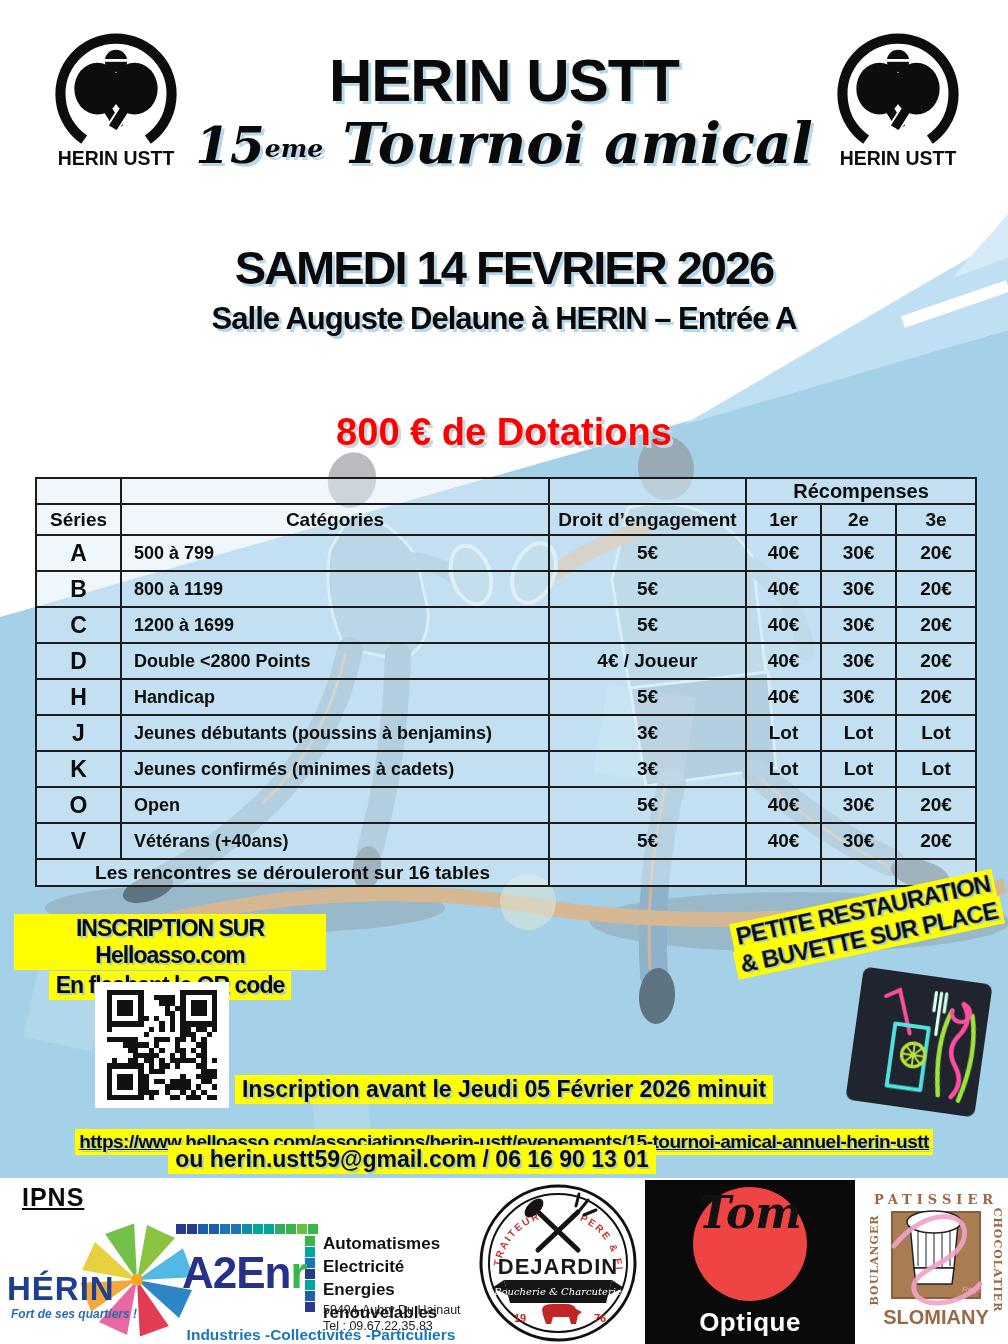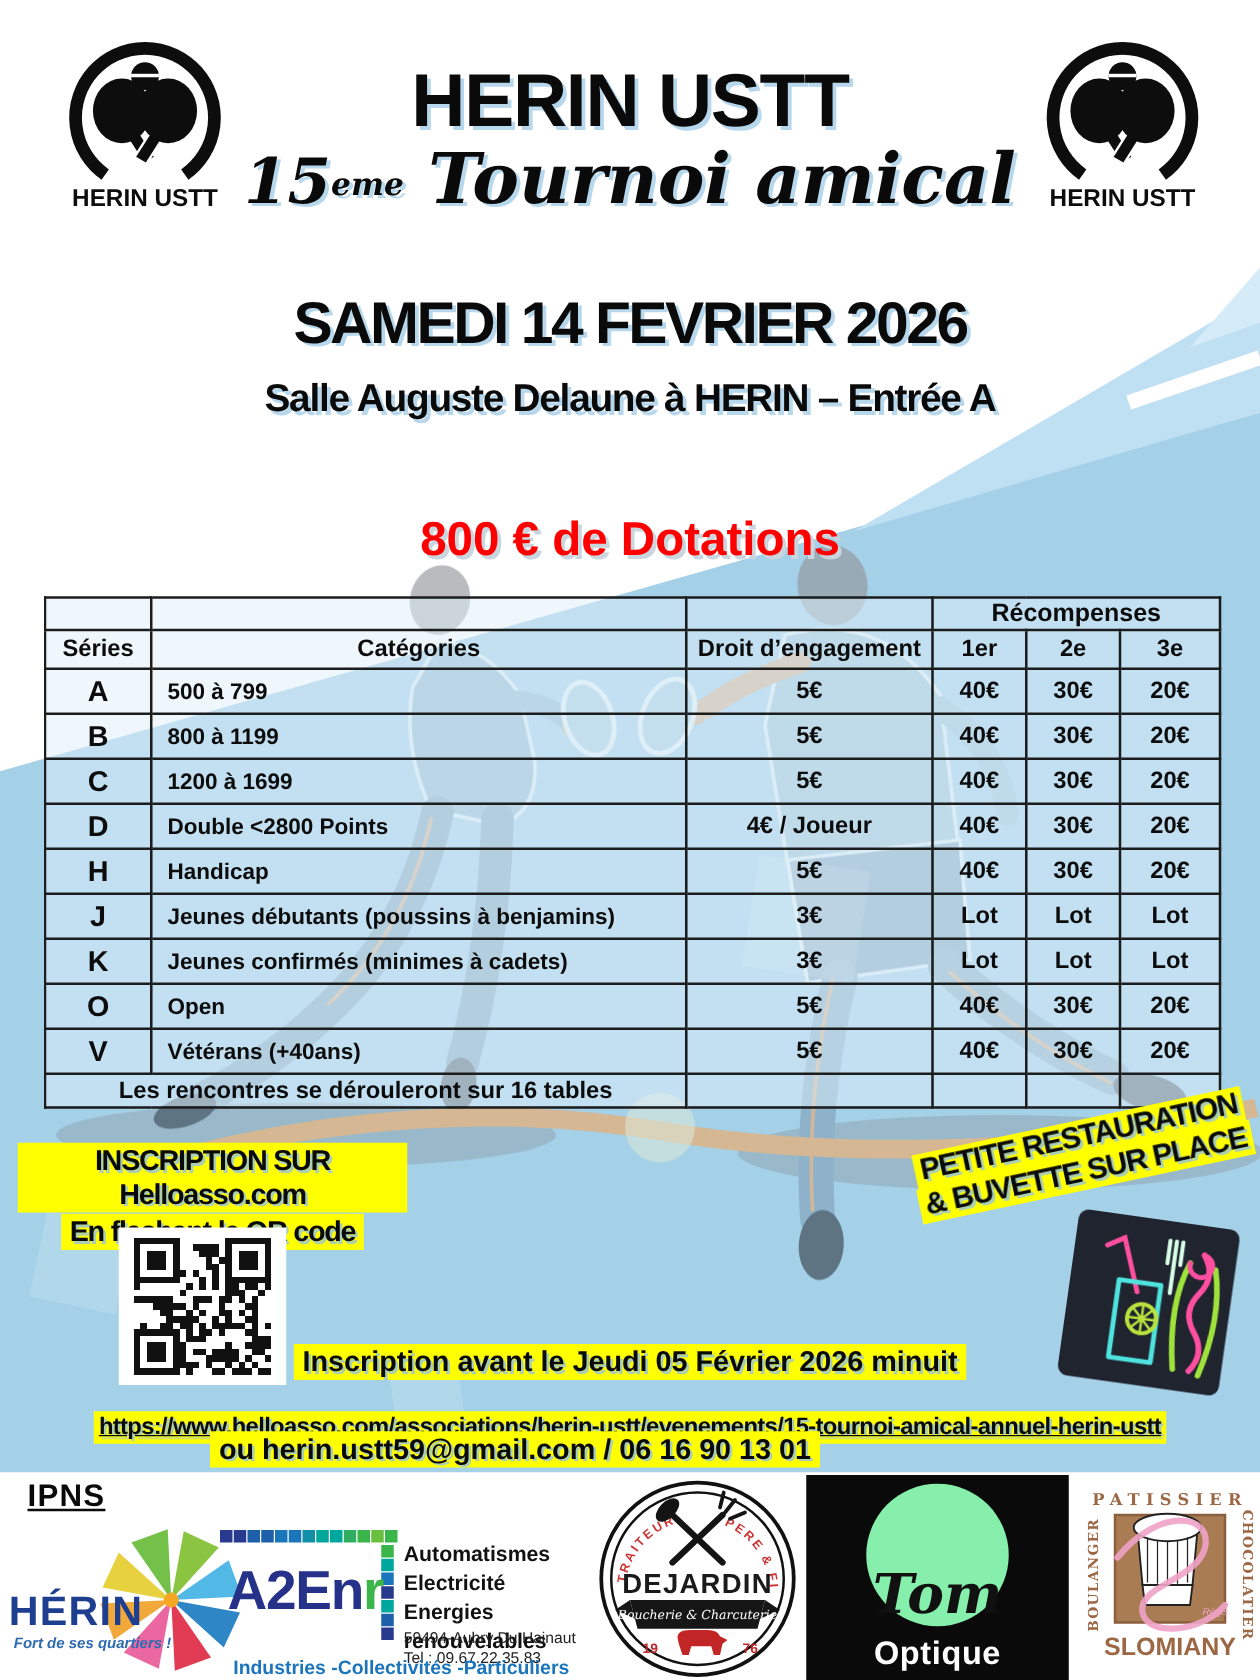--- a/index.html
+++ b/index.html
@@ -15,21 +15,21 @@
   .abs{position:absolute;z-index:2;}
   .ctr{left:0;width:1008px;text-align:center;}
   .hshadow{text-shadow:3px 3px 0 var(--shadowblue);}
   
   .club-logo{position:absolute;top:22px;z-index:2;}
   #title-main{top:46px;font-size:60px;font-weight:900;letter-spacing:-1px;color:#0a0a0a;}
   #title-script{top:110px;font-family:"DejaVu Serif",serif;font-style:italic;font-weight:bold;color:#0a0a0a;}
   #title-script .num{font-size:50px;}
   #title-script .sup{font-size:25px;vertical-align:super;}
   #title-script .script{font-size:56px;}
-  #date-line{top:230px;font-size:47px;font-weight:900;letter-spacing:-2px;color:#0a0a0a;}
+  #date-line{top:240px;font-size:47px;font-weight:900;letter-spacing:-2px;color:#0a0a0a;}
   #venue-line{top:301px;font-size:31px;font-weight:900;letter-spacing:-1px;color:#0a0a0a;}
   #hours-line{top:349px;font-size:31px;font-weight:900;letter-spacing:1px;color:#0a0a0a;}
   #prize-line{top:411px;font-size:38px;font-weight:900;color:var(--red);text-shadow:3px 3px 0 #c9d6de;}
   
   #series-table{position:absolute;left:35px;top:477px;z-index:2;border-collapse:collapse;table-layout:fixed;}
   #series-table td,#series-table th{border:2px solid var(--tableborder);background:rgba(223,240,250,.5);
      color:#0c0c0c;overflow:hidden;white-space:nowrap;}
   .c0{width:85px;} .c1{width:428px;} .c2{width:197px;} .c3{width:75px;} .c4{width:75px;} .c5{width:80px;}
   tr.hr1{height:26px;} tr.hr2{height:31px;} tr.dr{height:36px;} tr.fr{height:27px;}
   th.rec{font-size:20px;font-weight:bold;text-align:center;}
@@ -65,22 +65,22 @@
   #a2-row div{width:10px;height:10px;}
   #a2-col{position:absolute;left:129px;top:14px;display:flex;flex-direction:column;gap:1px;}
   #a2-col div{width:10px;height:10px;}
   #a2-name{position:absolute;left:6px;top:26px;font-size:44px;font-weight:900;letter-spacing:-1px;}
   #a2-name .m{color:var(--navy);} #a2-name .r{color:var(--green);}
   #a2-services{position:absolute;left:147px;top:10px;font-size:17px;line-height:23px;color:#111;}
   #a2-addr{position:absolute;left:147px;top:80px;font-size:12.5px;line-height:16px;color:#222;font-weight:normal;}
   #a2-markets{position:absolute;left:0px;top:104px;width:290px;text-align:center;font-size:15.5px;color:var(--linkblue);}
   
   #tom{left:645px;top:1180px;width:210px;height:164px;background:#0a0a0a;z-index:2;text-align:center;}
-  #tom-circle{width:114px;height:114px;background:#86efac;border-radius:50%;margin:7px auto 0;
-      display:flex;align-items:flex-end;justify-content:center;}
+  #tom-circle{width:114px;height:114px;background:#ef4444;border-radius:50%;margin:7px auto 0;
+      display:flex;align-items:flex-start;justify-content:center;}
   #tom-name{font-family:"DejaVu Serif",serif;font-style:italic;font-weight:bold;font-size:44px;color:#111;}
   #tom-sub{color:#fff;font-size:26px;font-weight:900;margin-top:6px;letter-spacing:.5px;}
   .confetti{position:absolute;background:rgba(255,255,255,.14);z-index:1;}
 </style>
 </head>
 <body>
 
 <div id="page">
 
   <svg id="bg" width="1008" height="1344" viewBox="0 0 1008 1344">

